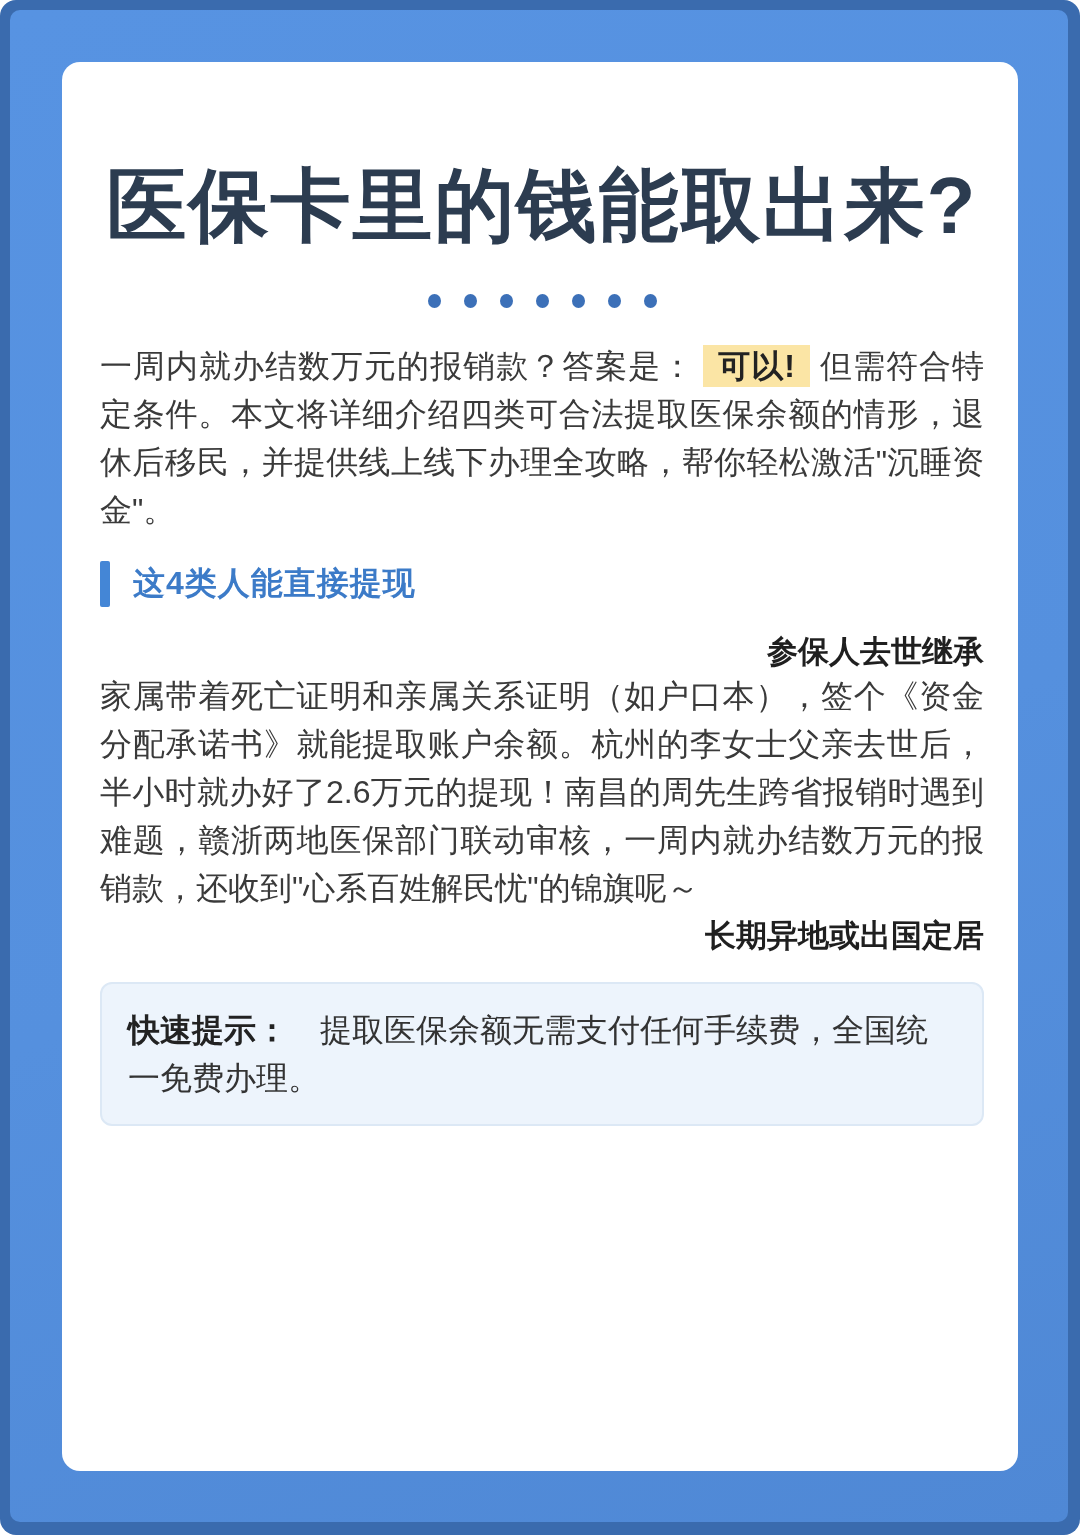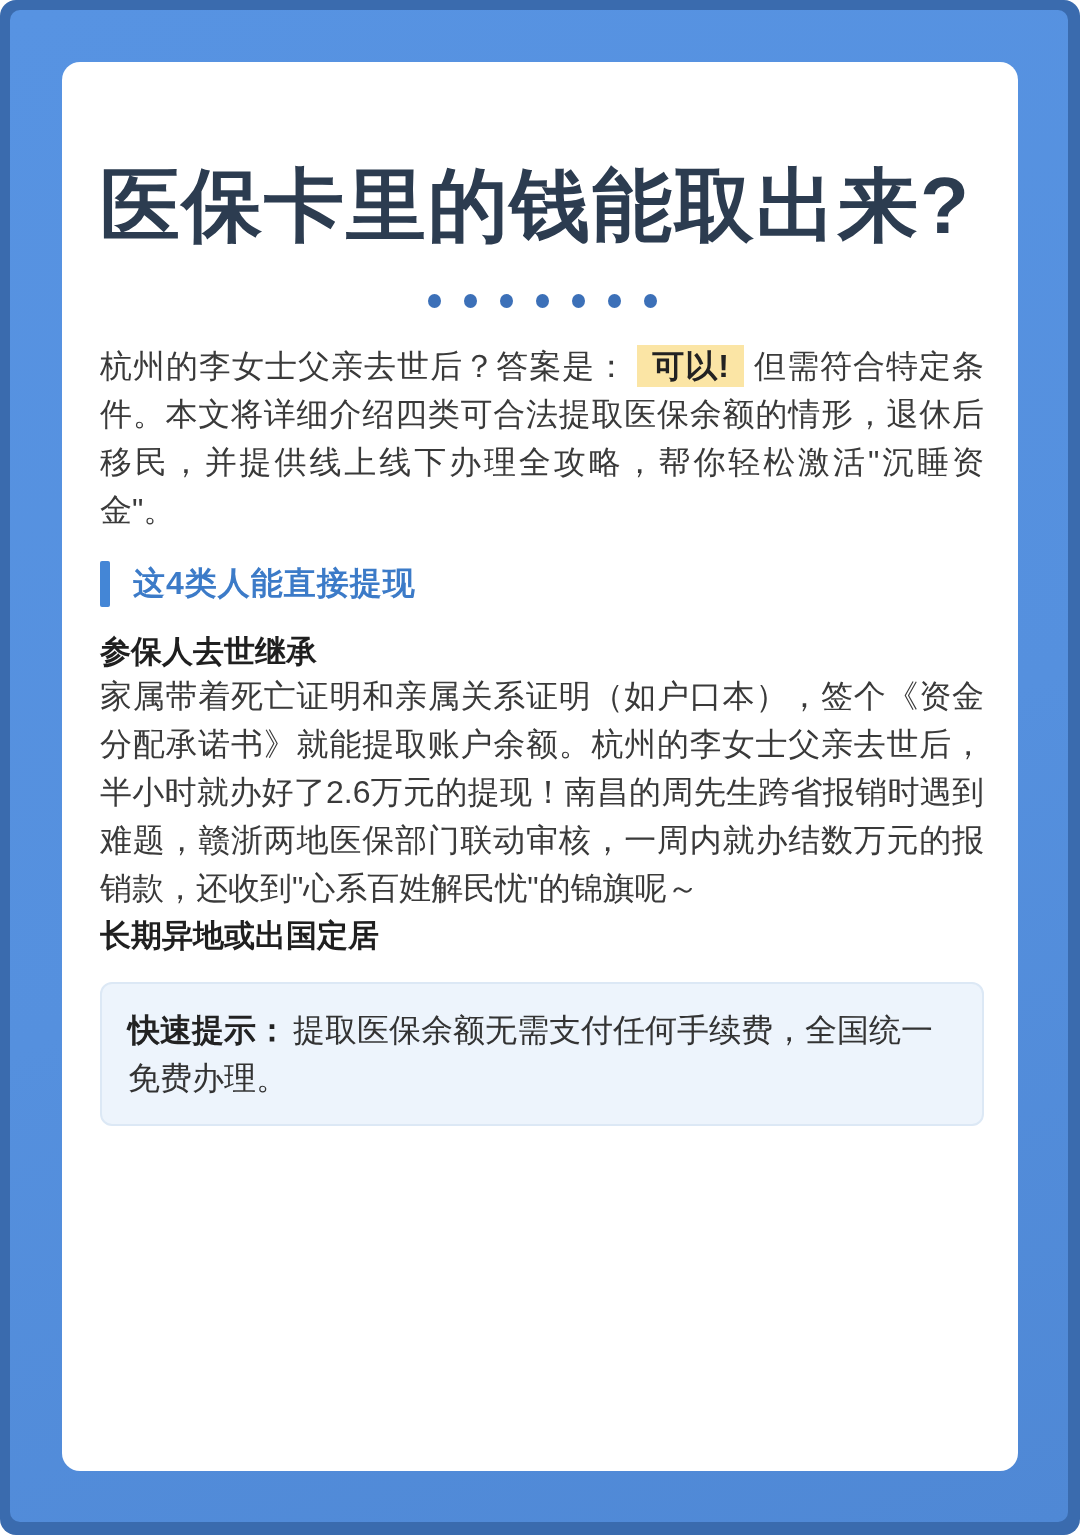--- a/index.html
+++ b/index.html
@@ -25,21 +25,21 @@
     padding: 94px 34px 0 38px;
     overflow: hidden;
   }
 
   .title {
     font-size: 80px;
     line-height: 100px;
     font-weight: 900;
     letter-spacing: 2px;
     color: #2C3C50;
-    text-align: left;
+    text-align: center;
   }
 
   .dots {
     margin-top: 38px;
     display: flex;
     justify-content: center;
     align-items: center;
     gap: 23px;
     height: 14px;
   }
@@ -84,20 +84,21 @@
     color: #3C7BC8;
     letter-spacing: 1px;
   }
 
   .sub-title {
     margin-top: 24px;
     font-size: 31px;
     line-height: 40px;
     font-weight: 700;
     color: #1F1F1F;
+    text-align: right;
   }
   .sub-title.second { margin-top: 4px; }
   .body-text {
     font-size: 32px;
     line-height: 48px;
     color: #3A3A3A;
     text-align: justify;
   }
 
   .tip {
@@ -106,21 +107,21 @@
     border: 2px solid #DCE8F5;
     border-radius: 12px;
     padding: 22px 26px;
     font-size: 32px;
     line-height: 48px;
     color: #333333;
   }
   .tip strong {
     font-weight: 700;
     color: #222222;
-    margin-right: 5px;
+    margin-right: 32px;
   }
 </style>
 </head>
 <body>
 
 <div class="outer">
   <div class="inner">
     <div class="card">
 
       <h1 class="title">医保卡里的钱能取出来?</h1>
@@ -128,21 +129,21 @@
       <div class="dots">
           <span class="dot"></span>
           <span class="dot"></span>
           <span class="dot"></span>
           <span class="dot"></span>
           <span class="dot"></span>
           <span class="dot"></span>
           <span class="dot"></span>
         </div>
 
-      <p class="intro"><span>杭州的李女士父亲去世后？答案是：</span><mark class="hl">可以!</mark><span>但需符合特定条件。本文将详细介绍四类可合法提取医保余额的情形，退休后移民，并提供线上线下办理全攻略，帮你轻松激活"沉睡资金"。</span></p>
+      <p class="intro"><span>一周内就办结数万元的报销款？答案是：</span><mark class="hl">可以!</mark><span>但需符合特定条件。本文将详细介绍四类可合法提取医保余额的情形，退休后移民，并提供线上线下办理全攻略，帮你轻松激活"沉睡资金"。</span></p>
 
       <div class="section-head">
         <span class="accent-bar"></span>
         <h2>这4类人能直接提现</h2>
       </div>
 
       <h3 class="sub-title">参保人去世继承</h3>
       <p class="body-text">家属带着死亡证明和亲属关系证明（如户口本），签个《资金分配承诺书》就能提取账户余额。杭州的李女士父亲去世后，半小时就办好了2.6万元的提现！南昌的周先生跨省报销时遇到难题，赣浙两地医保部门联动审核，一周内就办结数万元的报销款，还收到"心系百姓解民忧"的锦旗呢～</p>
 
       <h3 class="sub-title second">长期异地或出国定居</h3>

